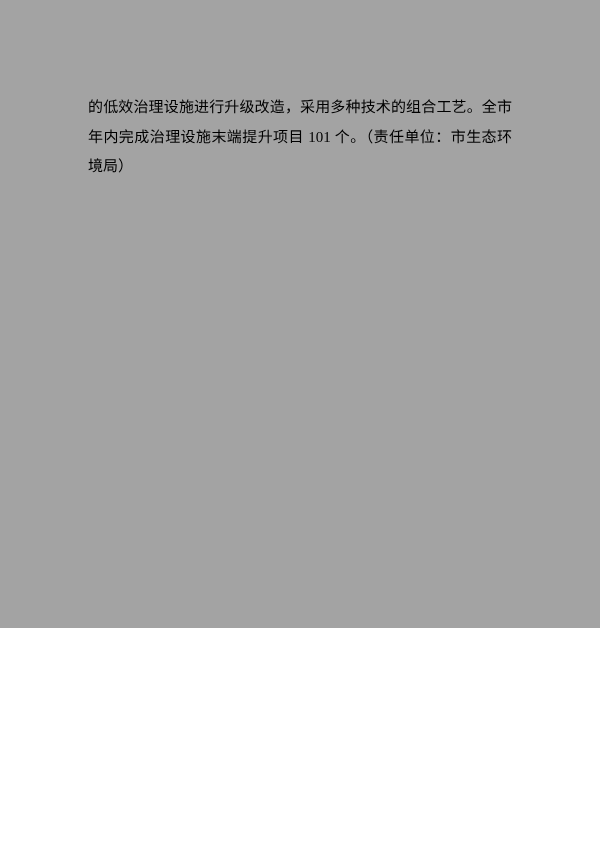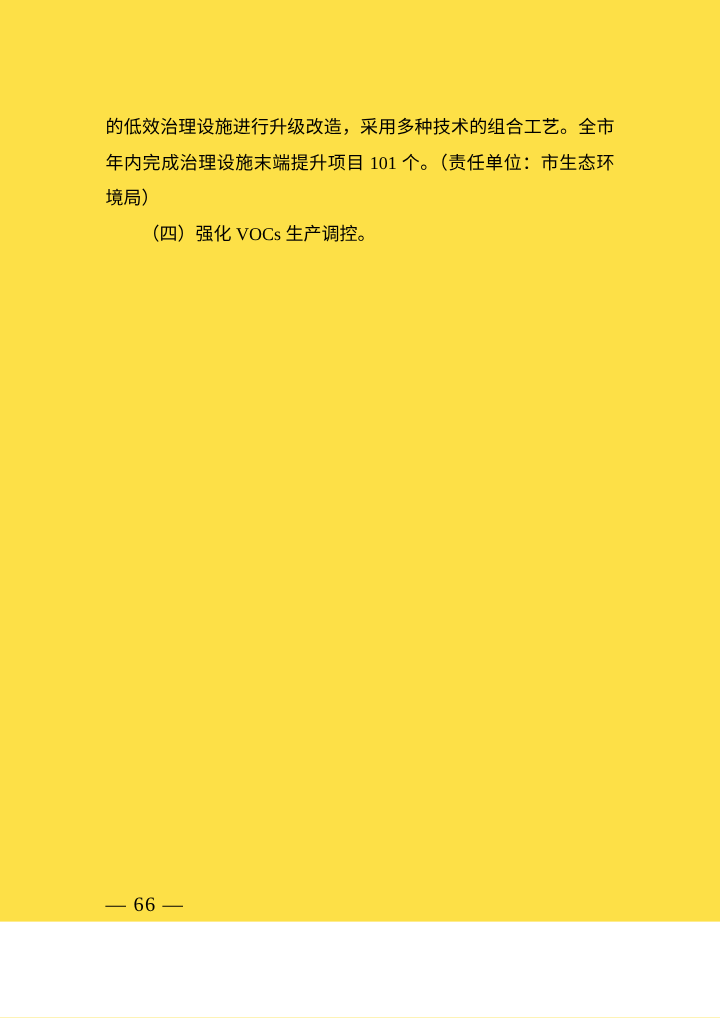--- a/index.html
+++ b/index.html
@@ -8,22 +8,22 @@
     }
     body {
       width: 600px;
       height: 848px;
       background: #ffffff;
       font-family: "Liberation Serif", "DejaVu Serif", serif;
     }
     .page {
       position: relative;
       width: 600px;
-      height: 768px;
-      background: #fde047;
+      height: 628px;
+      background: #a3a3a3;
       overflow: hidden;
       color: #000000;
     }
     .doc-body {
       position: absolute;
       left: 88px;
       top: 93px;
       width: 424px;
     }
     .para {
@@ -53,16 +53,15 @@
       letter-spacing: 1px;
       font-family: Liberation Serif, serif;
     }
   </style>
 </head>
 <body>
 
 <div class="page">
   <main class="doc-body">
       <p class="para">的低效治理设施进行升级改造，采用多种技术的组合工艺。全市年内完成治理设施末端提升项目 101 个。（责任单位：市生态环境局）</p>
-      <p class="para indent kai">（四）强化 VOCs 生产调控。</p>
     </main>
   <div class="page-footer">— 66 —</div>
 </div>
 
 </body></html>

